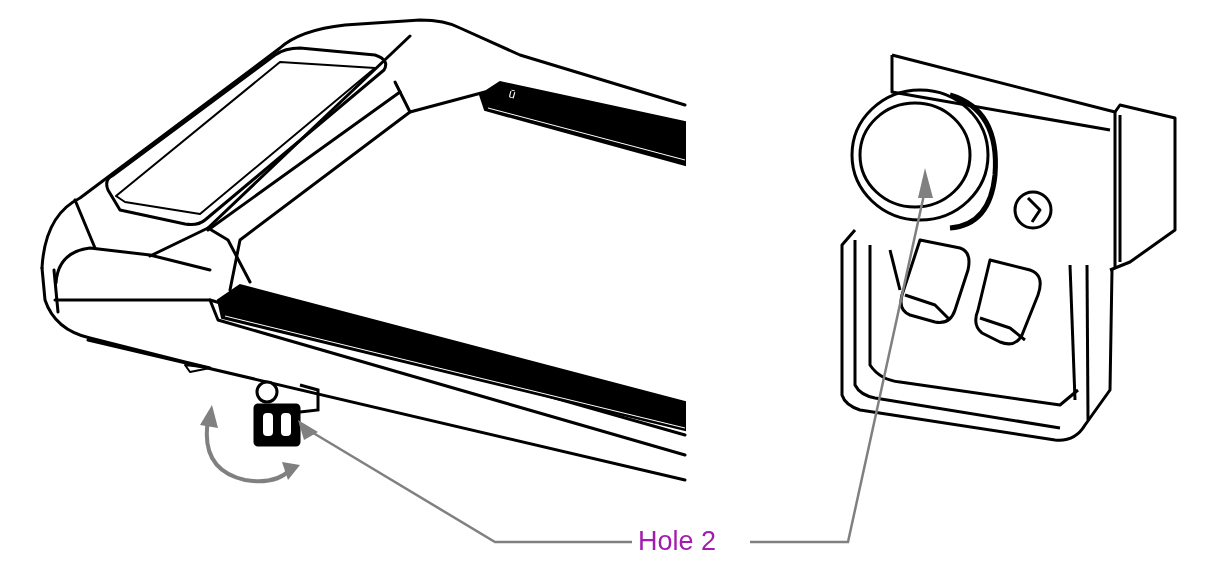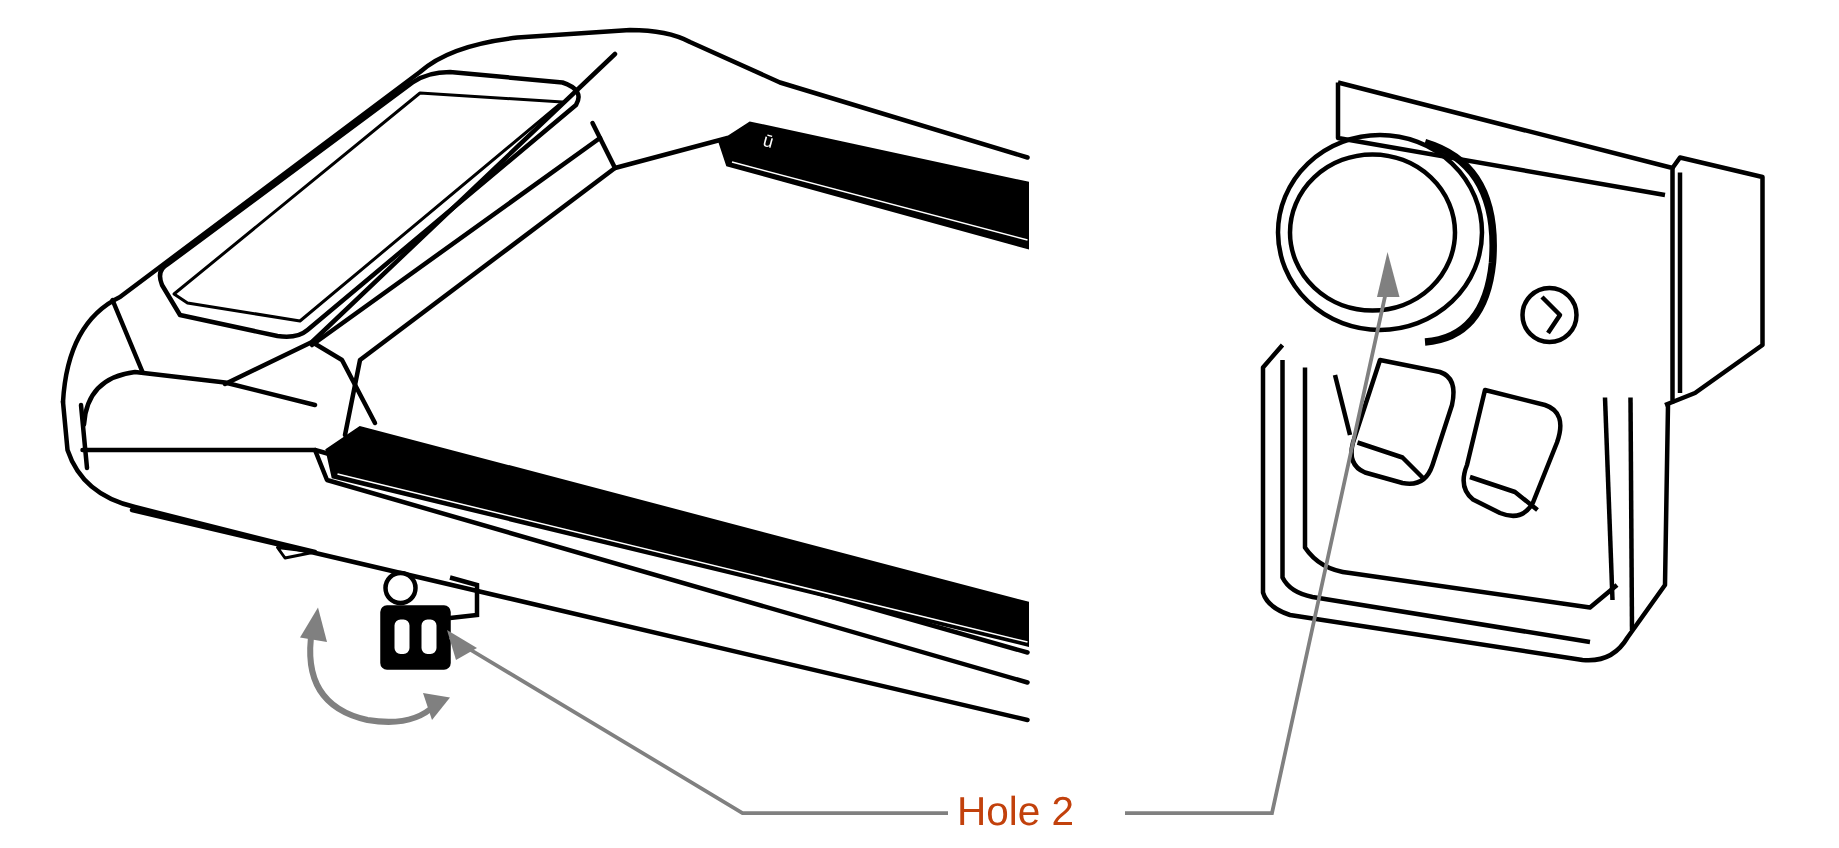--- a/index.html
+++ b/index.html
@@ -1,18 +1,18 @@
 <!DOCTYPE html>
 <html><head>
   <meta charset="utf-8">
   <style>
     html, body { margin: 0; padding: 0; background: #ffffff; }
     body { width: 1226px; height: 565px; position: relative; overflow: hidden; font-family: "Liberation Sans", sans-serif; }
     .canvas { position: absolute; left: 0; top: 0; width: 1226px; height: 565px; }
-    .label { position: absolute; font-family: "Liberation Sans", sans-serif; font-size: 27px; color: #c2410c; white-space: nowrap; }
+    .label { position: absolute; font-family: "Liberation Sans", sans-serif; font-size: 27px; color: #a21caf; white-space: nowrap; }
     svg { position: absolute; left: 0; top: 0; }
   </style>
 </head>
 <body>
 
 <div class="canvas">
 
   <svg width="1226" height="565" viewBox="0 0 1226 565">
     <g fill="none" stroke="#000" stroke-width="3" stroke-linejoin="round" stroke-linecap="round">
 

